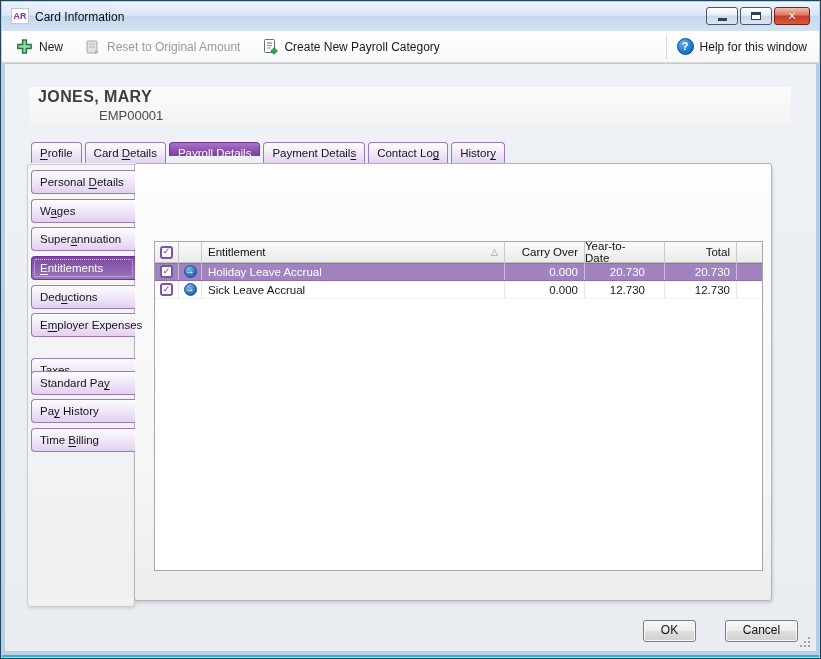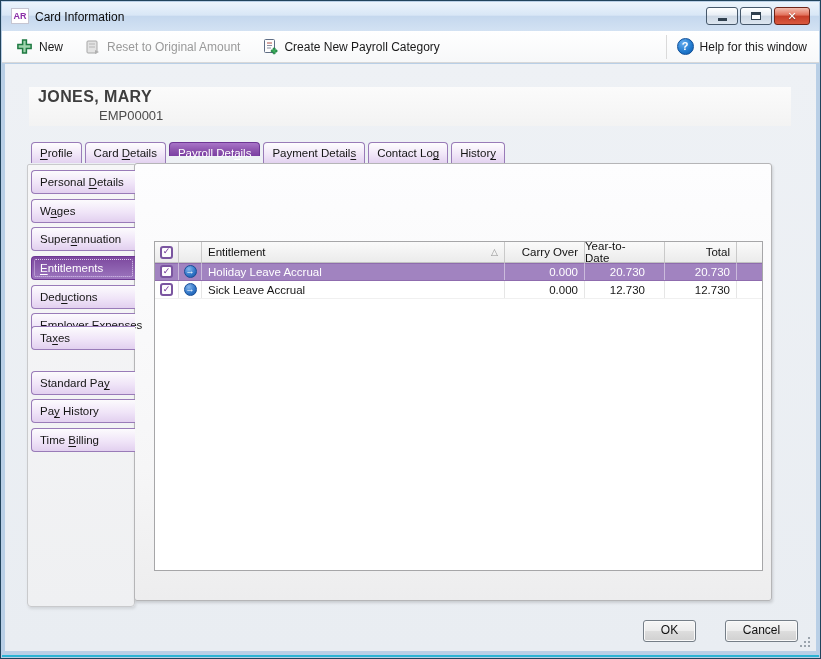--- a/index.html
+++ b/index.html
@@ -201,21 +201,21 @@
     </div>
 
     <div class="side-panel"></div>
     <div class="side-tabs">
       <div class="side-tab" style="top:0;">Personal <u>D</u>etails</div>
       <div class="side-tab" style="top:29px;">W<u>a</u>ges</div>
       <div class="side-tab" style="top:57px;">Super<u>a</u>nnuation</div>
       <div class="side-tab active" style="top:86px;"><u>E</u>ntitlements</div>
       <div class="side-tab" style="top:115px;">Ded<u>u</u>ctions</div>
       <div class="side-tab" style="top:143px;">E<u>m</u>ployer Expenses</div>
-      <div class="side-tab" style="top:156px;">Ta<u>x</u>es</div>
+      <div class="side-tab" style="top:188px;">Ta<u>x</u>es</div>
       <div class="side-tab" style="top:201px;">Standard Pa<u>y</u></div>
       <div class="side-tab" style="top:229px;">Pa<u>y</u> History</div>
       <div class="side-tab" style="top:258px;">Time <u>B</u>illing</div>
     </div>
 
     <div class="card"></div>
 
     <div class="fld-label" style="left:241px; top:124px;">Start Date:</div>
     <input class="fld-input" style="left: 405px; top: 122px;" disabled="" value="01/05/2009">
     <div class="fld-label" style="left:241px; top:148px;">Termination Date:</div>

